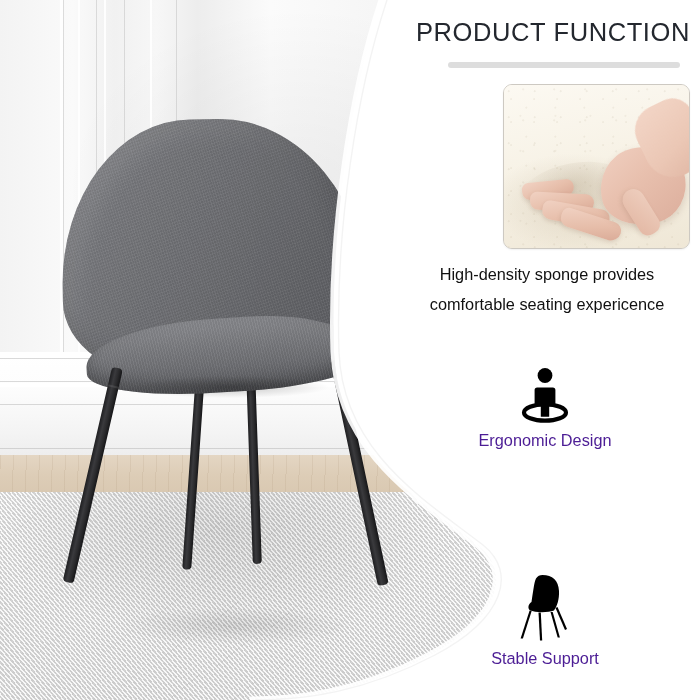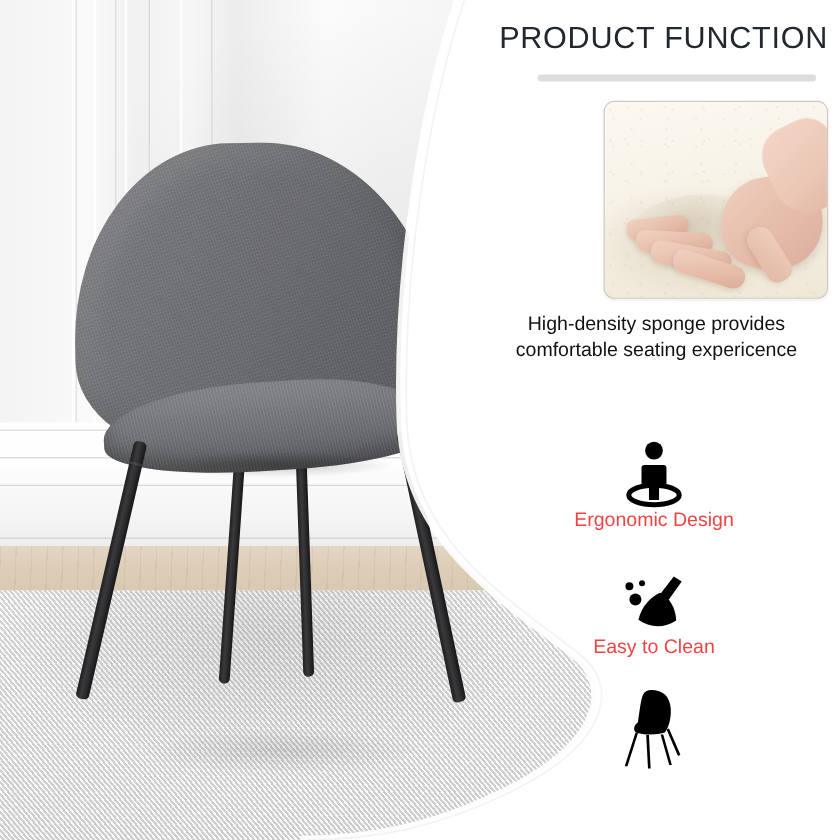--- a/index.html
+++ b/index.html
@@ -262,40 +262,41 @@
     border-radius: 14px 12px 12px 14px;
     transform: rotate(58deg);
     box-shadow: 0 2px 4px rgba(140,105,85,0.18);
   }
 
   .sponge-caption {
     position: absolute;
     left: 2px; top: 259px; width: 290px;
     text-align: center;
     font-size: 16.3px;
-    line-height: 22px;
+    line-height: 30px;
     color: #111111;
     font-weight: 400;
   }
 
   
   .feature {
     position: absolute;
     left: 0; width: 290px;
     text-align: center;
   }
   .feature .ico {
     display: block;
     margin: 0 auto;
     line-height: 0;
   }
   .feature .flabel {
     display: block;
+    margin-top: 7px;
     font-size: 16.3px;
-    color: #ef4444;
+    color: #4c1d95;
     font-weight: 400;
   }
 </style>
 </head>
 <body>
 
 <div id="page">
 
   <div class="photo-clip">
     <div class="photo-inner">
@@ -378,39 +379,28 @@
       <span class="ico">
         <svg width="58" height="58" viewBox="0 0 58 58">
           <ellipse cx="29" cy="46.5" rx="21" ry="8.2" fill="none" stroke="#000" stroke-width="4.2"></ellipse>
           <circle cx="29" cy="9.5" r="7.4" fill="#000"></circle>
           <path d="M21.2 21.5 h15.6 a2.6 2.6 0 0 1 2.6 2.6 v14.4 h-6.2 v12.2 h-8.4 v-12.2 h-6.2 v-14.4 a2.6 2.6 0 0 1 2.6 -2.6 z" fill="#000"></path>
         </svg>
       </span>
       <span class="flabel">Ergonomic Design</span>
     </div>
 
-    <div class="feature" style="top:478px;">
-      <span class="ico">
-        <svg width="58" height="52" viewBox="0 0 58 52">
-          <path d="M45.5 2.5 l6.6 4.0 -11.0 15.6 -7.2 -4.6 z" fill="#000"></path>
-          <path d="M34.0 16.0 C26.5 19.0 18.5 27.5 16.0 38.5 C25.5 45.5 38.0 45.5 47.5 39.0 C47.0 28.5 42.0 20.0 34.0 16.0 z" fill="#000"></path>
-          <circle cx="8.5" cy="10.5" r="3.3" fill="#000"></circle>
-          <circle cx="19.0" cy="8.0" r="2.5" fill="#000"></circle>
-          <circle cx="13.5" cy="21.5" r="5.0" fill="#000"></circle>
-        </svg>
-      </span>
-      <span class="flabel">Easy to Clean</span>
-    </div>
 
     <div class="feature" style="top:572px;">
       <span class="ico">
         <svg width="62" height="70" viewBox="0 0 62 70">
           <path d="M28.5 3.0 C38.5 3.0 44.5 8.5 45.0 19.0 C45.4 27.5 43.0 34.5 40.0 38.5 C34.0 40.5 22.0 41.0 15.5 38.0 C13.5 35.5 14.5 32.0 17.5 30.0 C19.0 21.0 20.0 10.5 22.0 6.5 C23.5 4.0 25.8 3.0 28.5 3.0 z" fill="#000"></path>
           <path d="M17.8 38.5 l-2.2 0 -9.0 28.0 2.3 0 z" fill="#000"></path>
           <path d="M24.5 40.5 l2.3 0 1.4 28.0 -2.2 0 z" fill="#000"></path>
           <path d="M36.5 40.0 l2.2 0 7.2 25.5 -2.2 0 z" fill="#000"></path>
           <path d="M41.5 36.0 l2.0 -1.0 9.5 22.0 -2.0 1.0 z" fill="#000"></path>
         </svg>
       </span>
+      <span class="flabel">Stable Support</span>
     </div>
 
   </div>
 </div>
 
 </body></html>

